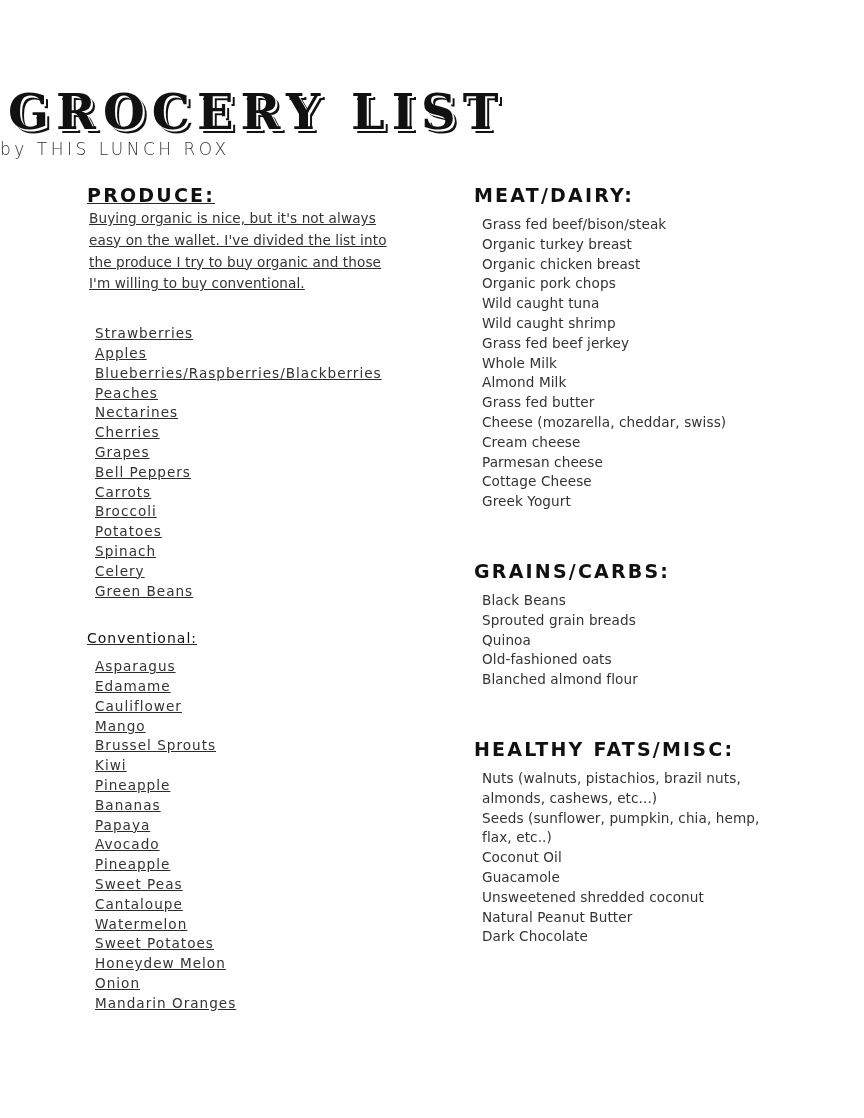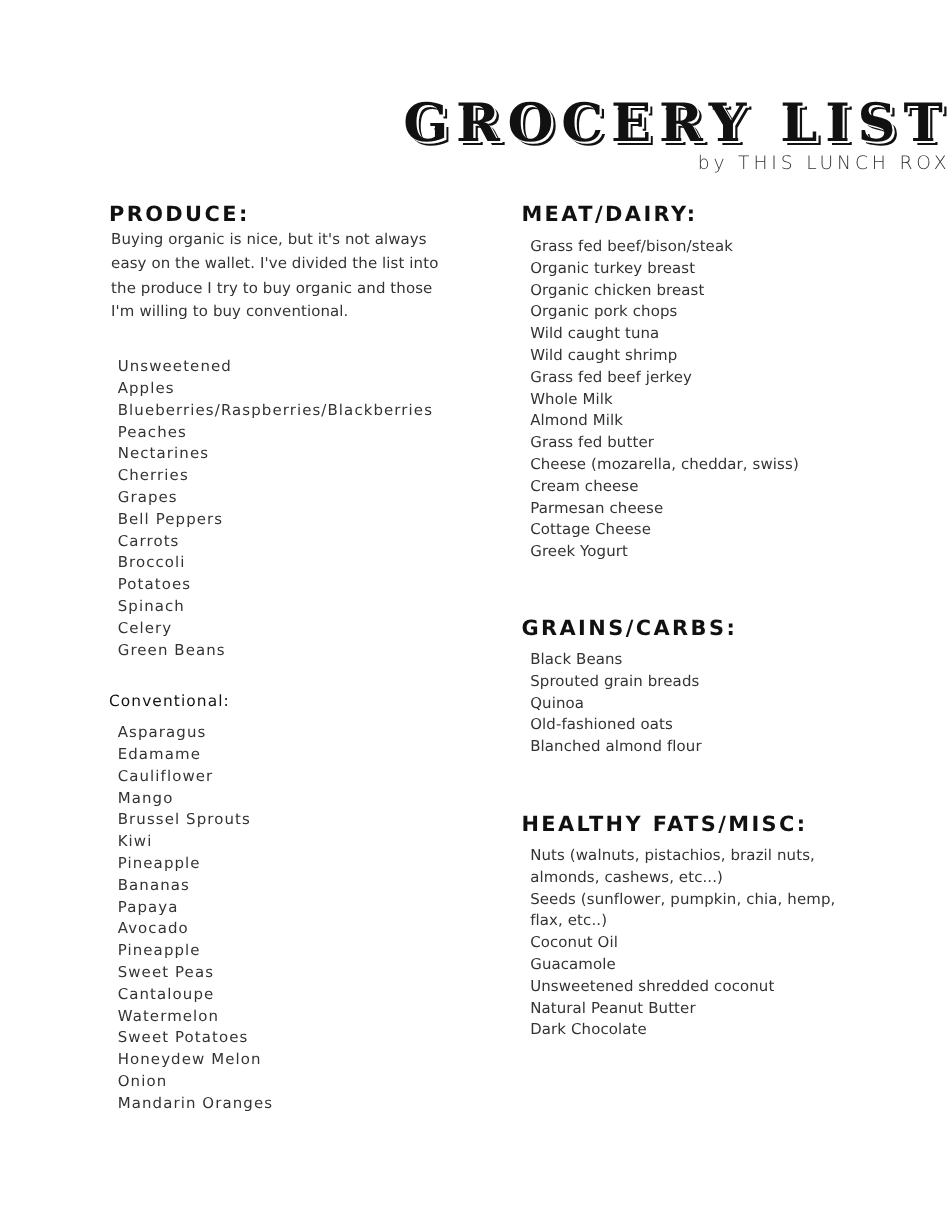--- a/index.html
+++ b/index.html
@@ -1,25 +1,25 @@
 <!DOCTYPE html>
 <html><head>
   <meta charset="utf-8">
   <style>
     html, body { margin: 0; padding: 0; background: #ffffff; }
     body { width: 864px; height: 1118px; position: relative; overflow: hidden;
            font-family: "DejaVu Sans", sans-serif; color: #2b2b2b; }
-    .title-wrap { position: absolute; left: 0; top: 86px; width: 864px; text-align: right; }
+    .title-wrap { position: absolute; left: 0; top: 86px; width: 864px; text-align: left; }
     .title { font-family: "DejaVu Serif", serif; font-weight: bold; font-size: 48px;
              letter-spacing: 7px; color: #111; line-height: 52px;
              text-shadow: 2px 2px 0 #fff, 4px 4px 0 #111; margin-left: 8px; }
     .subtitle { font-family: "DejaVu Sans", sans-serif; font-size: 17px; letter-spacing: 3.5px;
                 color: #333; margin-top: 0px; line-height: 22px; font-weight: 300; }
     .col { position: absolute; top: 183px; }
-    .col.left { left: 99px; width: 320px; }
+    .col.left { left: 87px; width: 320px; text-decoration: underline; }
     .col.right { left: 474px; width: 300px; }
     .heading { font-family: "DejaVu Sans", sans-serif; font-weight: bold; font-size: 19px;
                letter-spacing: 2.2px; color: #111; line-height: 24px; margin: 0; }
     .para { font-size: 13.6px; line-height: 19.8px; color: #333; margin: 2px; letter-spacing: 0.1px; }
     .sub { font-size: 14px; line-height: 19.8px; color: #111; letter-spacing: 1px; margin: 0; }
     ul { list-style: none; margin: 8px; padding: 0; }
     li { font-size: 13.6px; line-height: 19.8px; color: #333; white-space: nowrap; }
     .left li { letter-spacing: 1px; }
     .right li { letter-spacing: 0.1px; }
     .gap { height: 20px; }
@@ -36,21 +36,21 @@
 <div class="col left">
   <h2 class="heading">PRODUCE:</h2>
   <div>
     <p class="para">Buying organic is nice, but it's not always</p>
     <p class="para">easy on the wallet. I've divided the list into</p>
     <p class="para">the produce I try to buy organic and those</p>
     <p class="para">I'm willing to buy conventional.</p>
   </div>
   <div class="gap"></div>
   <ul>
-    <li>Unsweetened</li>
+    <li>Strawberries</li>
     <li>Apples</li>
     <li>Blueberries/Raspberries/Blackberries</li>
     <li>Peaches</li>
     <li>Nectarines</li>
     <li>Cherries</li>
     <li>Grapes</li>
     <li>Bell Peppers</li>
     <li>Carrots</li>
     <li>Broccoli</li>
     <li>Potatoes</li>

